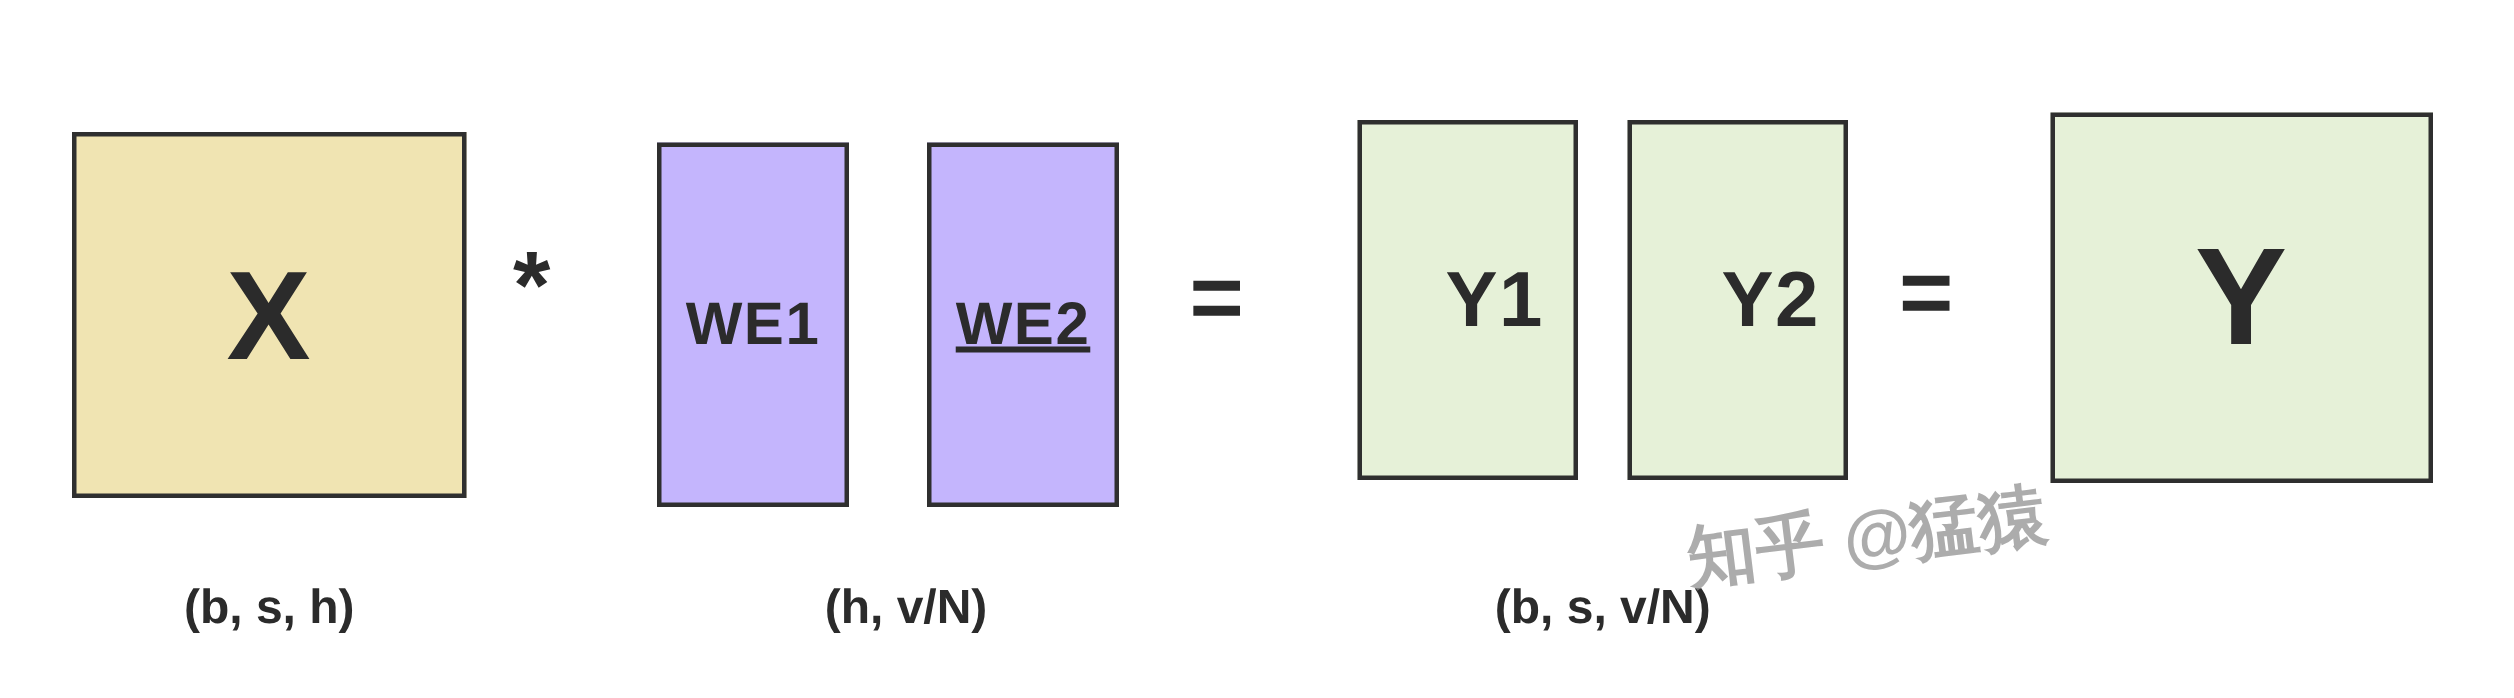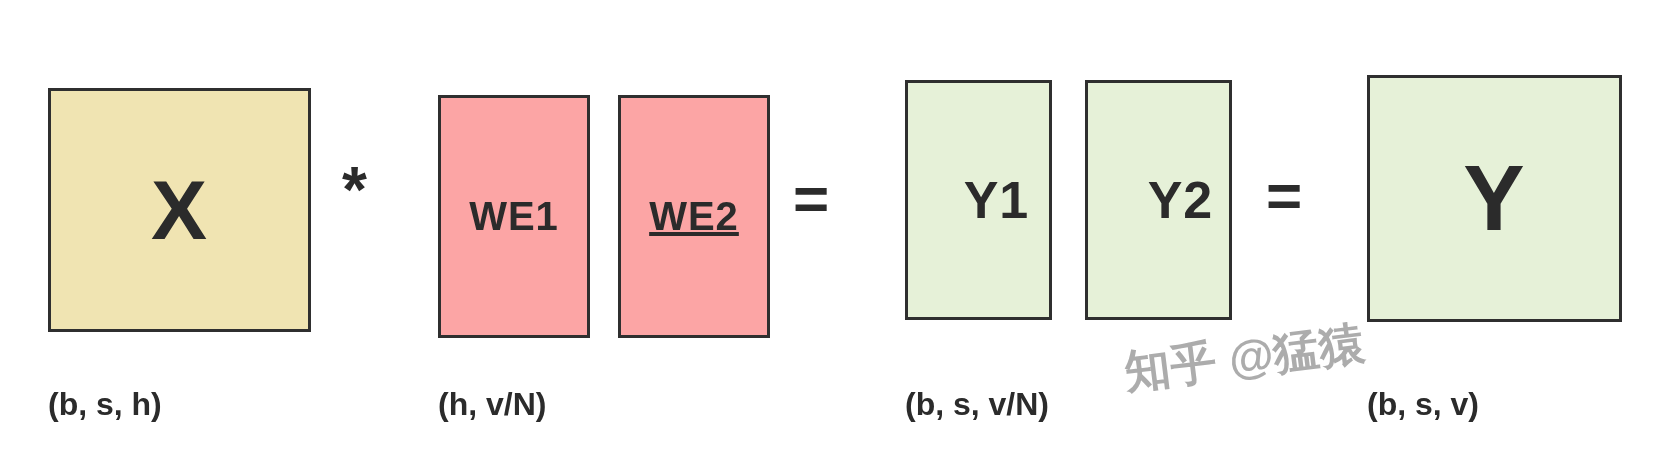--- a/index.html
+++ b/index.html
@@ -27,22 +27,22 @@
     letter-spacing: 1px;
   }
   .x-box {
     left: 48px; top: 88px;
     width: 263px; height: 244px;
     background: #f0e4b2;
     font-size: 84px;
   }
   .we-box {
     top: 95px;
-    width: 152px; height: 243px;
-    background: #fca5a5;
+    width: 128px; height: 243px;
+    background: #c4b5fd;
     font-size: 40px;
   }
   .we1-box { left: 438px; }
   .we2-box { left: 618px; text-decoration: underline; }
   .y-split-box {
     top: 80px;
     width: 147px; height: 240px;
     background: #e6f1d8;
     font-size: 52px;
   }
@@ -62,20 +62,21 @@
   }
   .op-mul  { left: 342px;  top: 158px; font-size: 64px; }
   .op-eq1  { left: 793px;  top: 168px; font-size: 62px; }
   .op-eq2  { left: 1266px; top: 165px; font-size: 62px; }
   .dim {
     position: absolute;
     top: 386px;
     font-size: 32px;
     font-weight: bold;
     color: #2b2b2b;
+    text-align: center;
   }
   .dim-x       { left: 48px;   width: 263px; }
   .dim-we      { left: 438px;  width: 332px; }
   .dim-y-split { left: 905px;  width: 327px; }
   .dim-y       { left: 1367px; width: 255px; }
   .watermark {
     position: absolute;
     left: 1125px; top: 342px;
     font-size: 46px;
     font-weight: bold;
@@ -117,17 +118,16 @@
 
   <div class="op op-eq2">=</div>
 
   <div class="box y-box">
     <span>Y</span>
   </div>
 
   <div class="dim dim-x">(b, s, h)</div>
   <div class="dim dim-we">(h, v/N)</div>
   <div class="dim dim-y-split">(b, s, v/N)</div>
-  <div class="dim dim-y">(b, s, v)</div>
 
   <div class="watermark">知乎 @猛猿</div>
 
 </div>
 
 </body></html>

